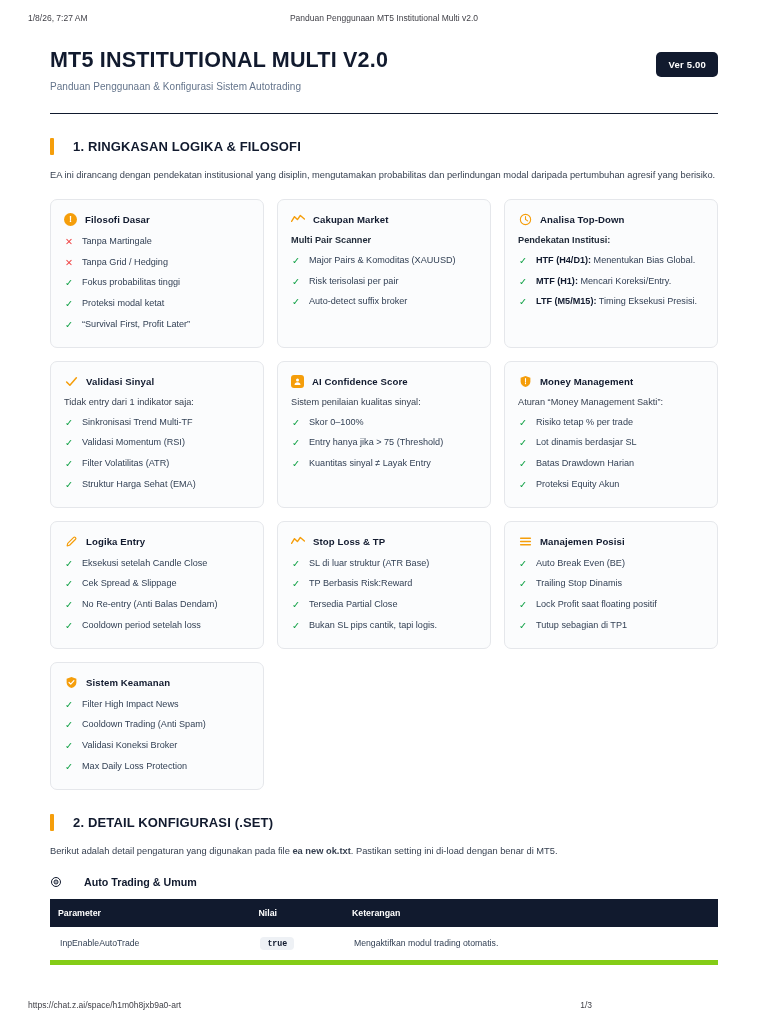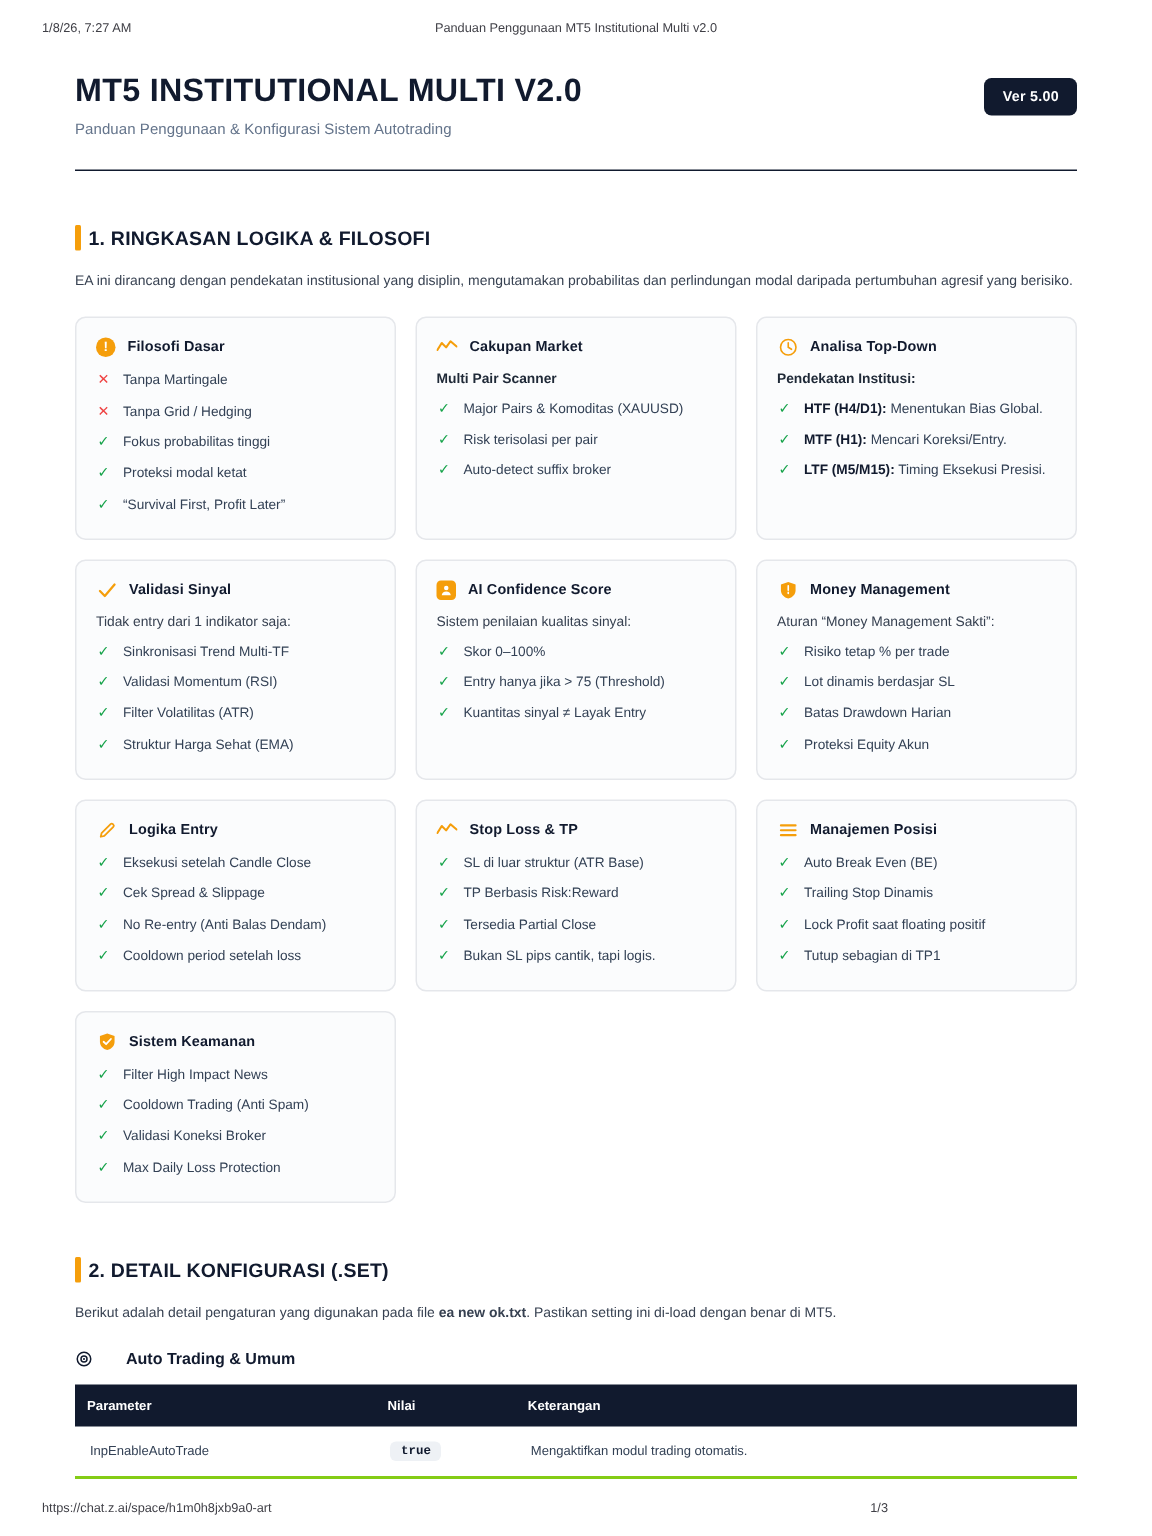--- a/index.html
+++ b/index.html
@@ -100,22 +100,22 @@
   .hr-rule {
     margin-top: 21px;
     border-top: 1.6px solid #111a2e;
     width: 100%;
   }
 
   
   .section-heading {
     display: flex;
     align-items: center;
-    gap: 5px;
-    margin-top: 36px;
+    gap: 19px;
+    margin-top: 24px;
   }
   .section-bar {
     width: 4px;
     height: 17px;
     background: #f59e0b;
     border-radius: 1px;
     flex: 0 0 auto;
   }
   .section-heading h2 {
     font-size: 13px;
@@ -238,21 +238,21 @@
     color: #ffffff;
     text-align: left;
     font-weight: bold;
     font-size: 8.8px;
     padding: 9px 8px;
   }
   table.cfg-table thead th.col-param { width: 30%; }
   table.cfg-table thead th.col-nilai { width: 14%; }
   table.cfg-table tbody td {
     padding: 10px 10px;
-    border-bottom: 2px solid #84cc16;
+    border-bottom: 5px solid #84cc16;
     color: #334155;
     vertical-align: middle;
   }
   .code-pill {
     display: inline-block;
     background: #eef1f5;
     border-radius: 4px;
     padding: 2px 7px;
     font-family: "Liberation Mono", monospace;
     font-size: 8.3px;

